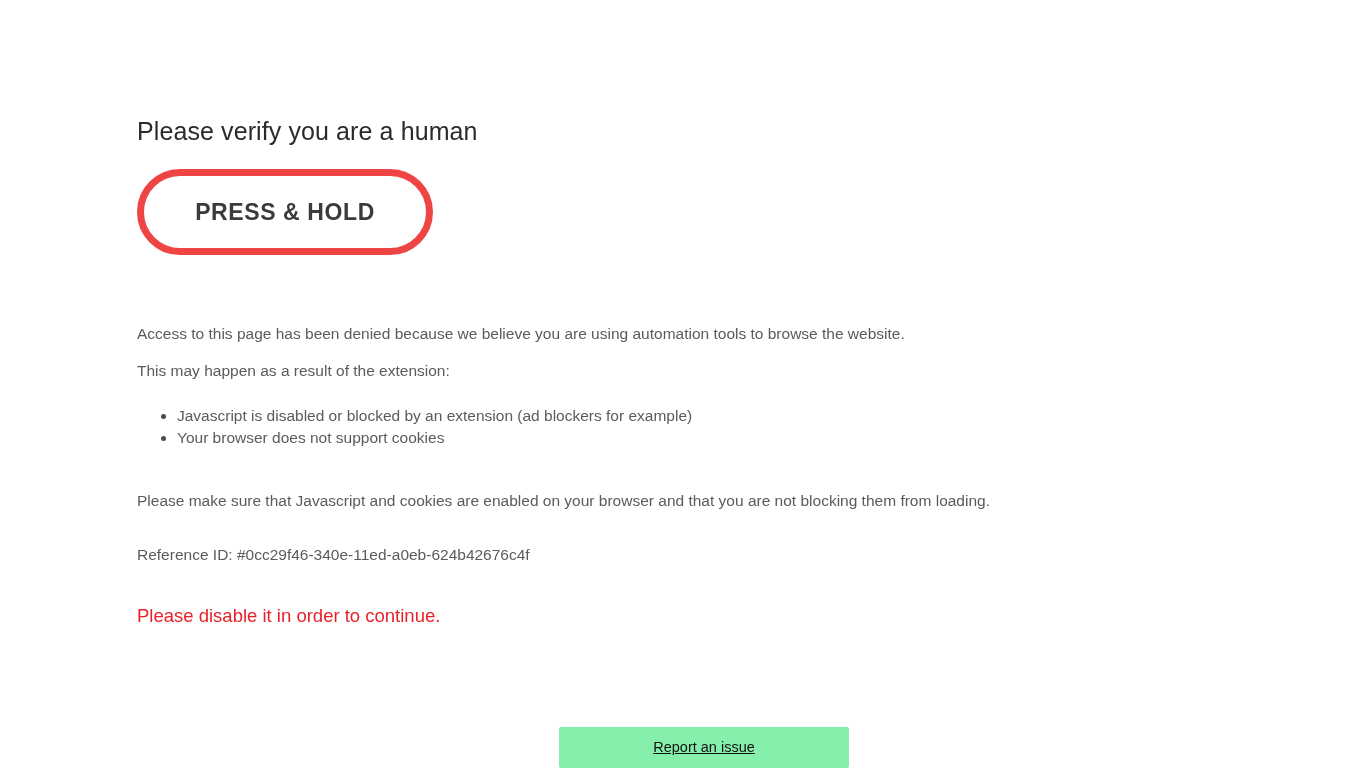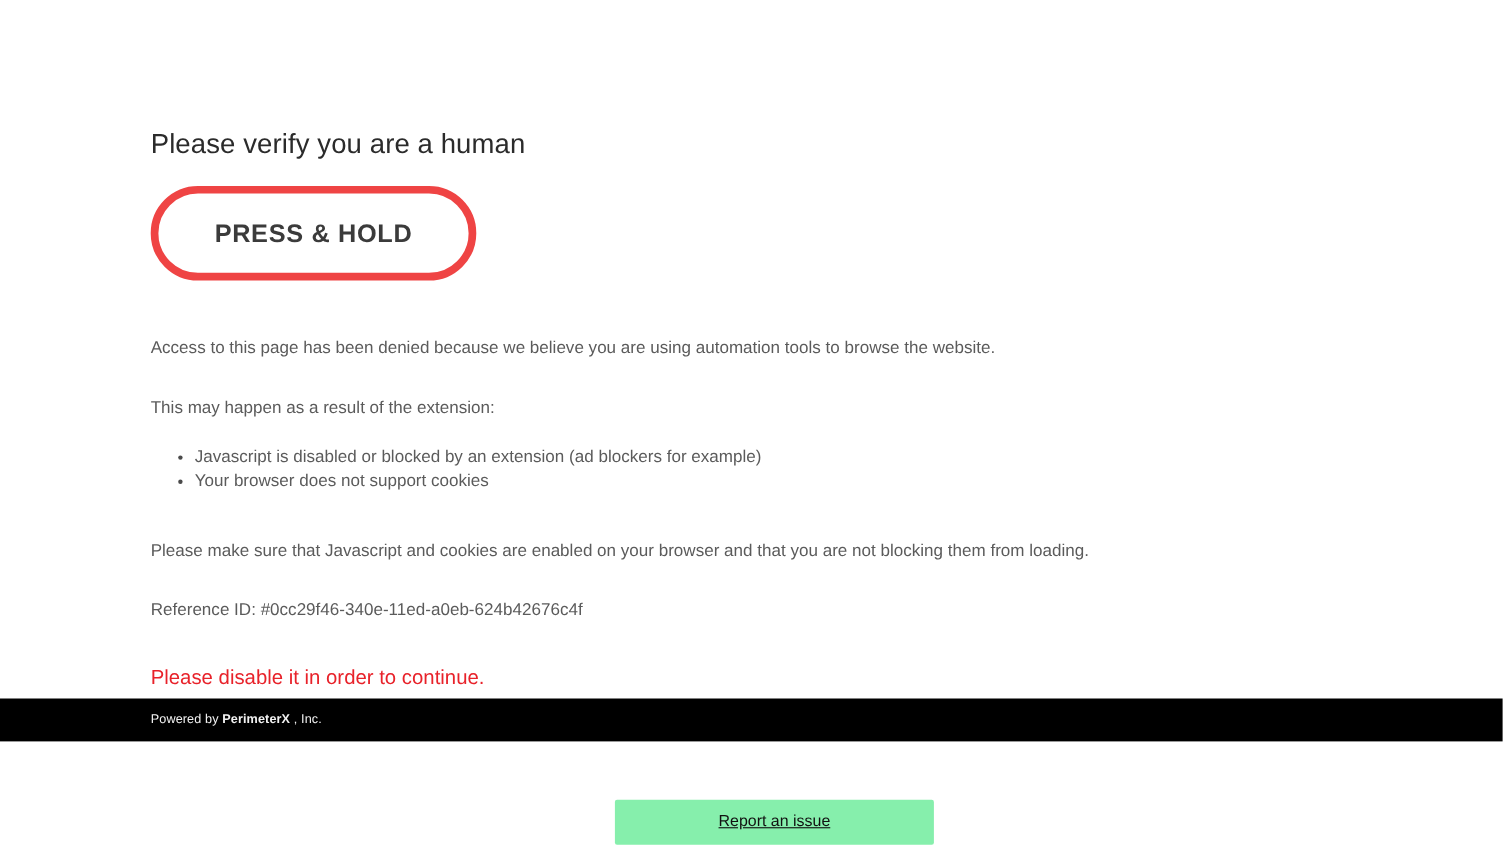--- a/index.html
+++ b/index.html
@@ -71,21 +71,21 @@
     left: 0;
     margin: 0;
     padding: 0;
     font-size: 15.5px;
     line-height: 21px;
     color: #5b5b5b;
     font-weight: 400;
     white-space: nowrap;
   }
 
-  .p-denied { top: 306px; }
+  .p-denied { top: 323px; }
   .p-mayhappen { top: 360px; }
   .p-enable { top: 490px; }
   .p-refid { top: 544px; }
 
   .reasons-list {
     position: absolute;
     left: 0;
     top: 405px;
     margin: 0;
     padding: 0 0 0 40px;
@@ -180,23 +180,18 @@
     <p class="body-text p-enable">Please make sure that Javascript and cookies are enabled on your browser and that you are not blocking them from loading.</p>
 
     <p class="body-text p-refid">Reference ID: #0cc29f46-340e-11ed-a0eb-624b42676c4f</p>
 
     <div class="adblock-warning">
       <div>Please disable it in order to continue.</div>
     </div>
 
   </div>
 
-  <div class="footer-bar">
-    <div class="powered-by">
-      <span>Powered by </span><span class="brand">PerimeterX</span><span> , Inc.</span>
-    </div>
-  </div>
 
   <div class="report-issue-box">
     <a class="report-issue-link">Report an issue</a>
   </div>
 
 </div>
 
 </body></html>

